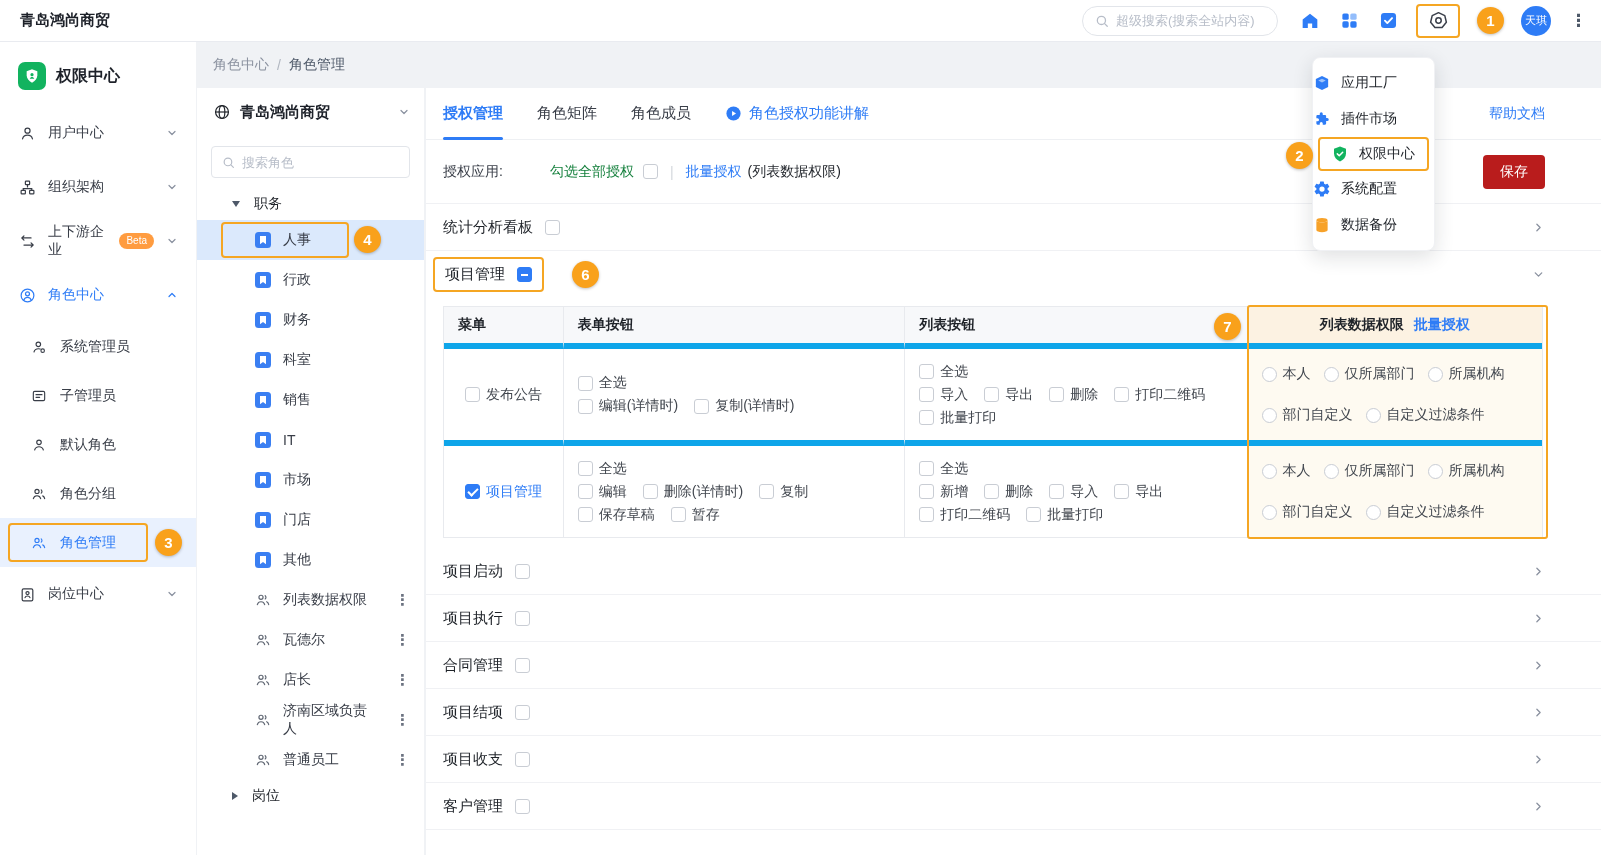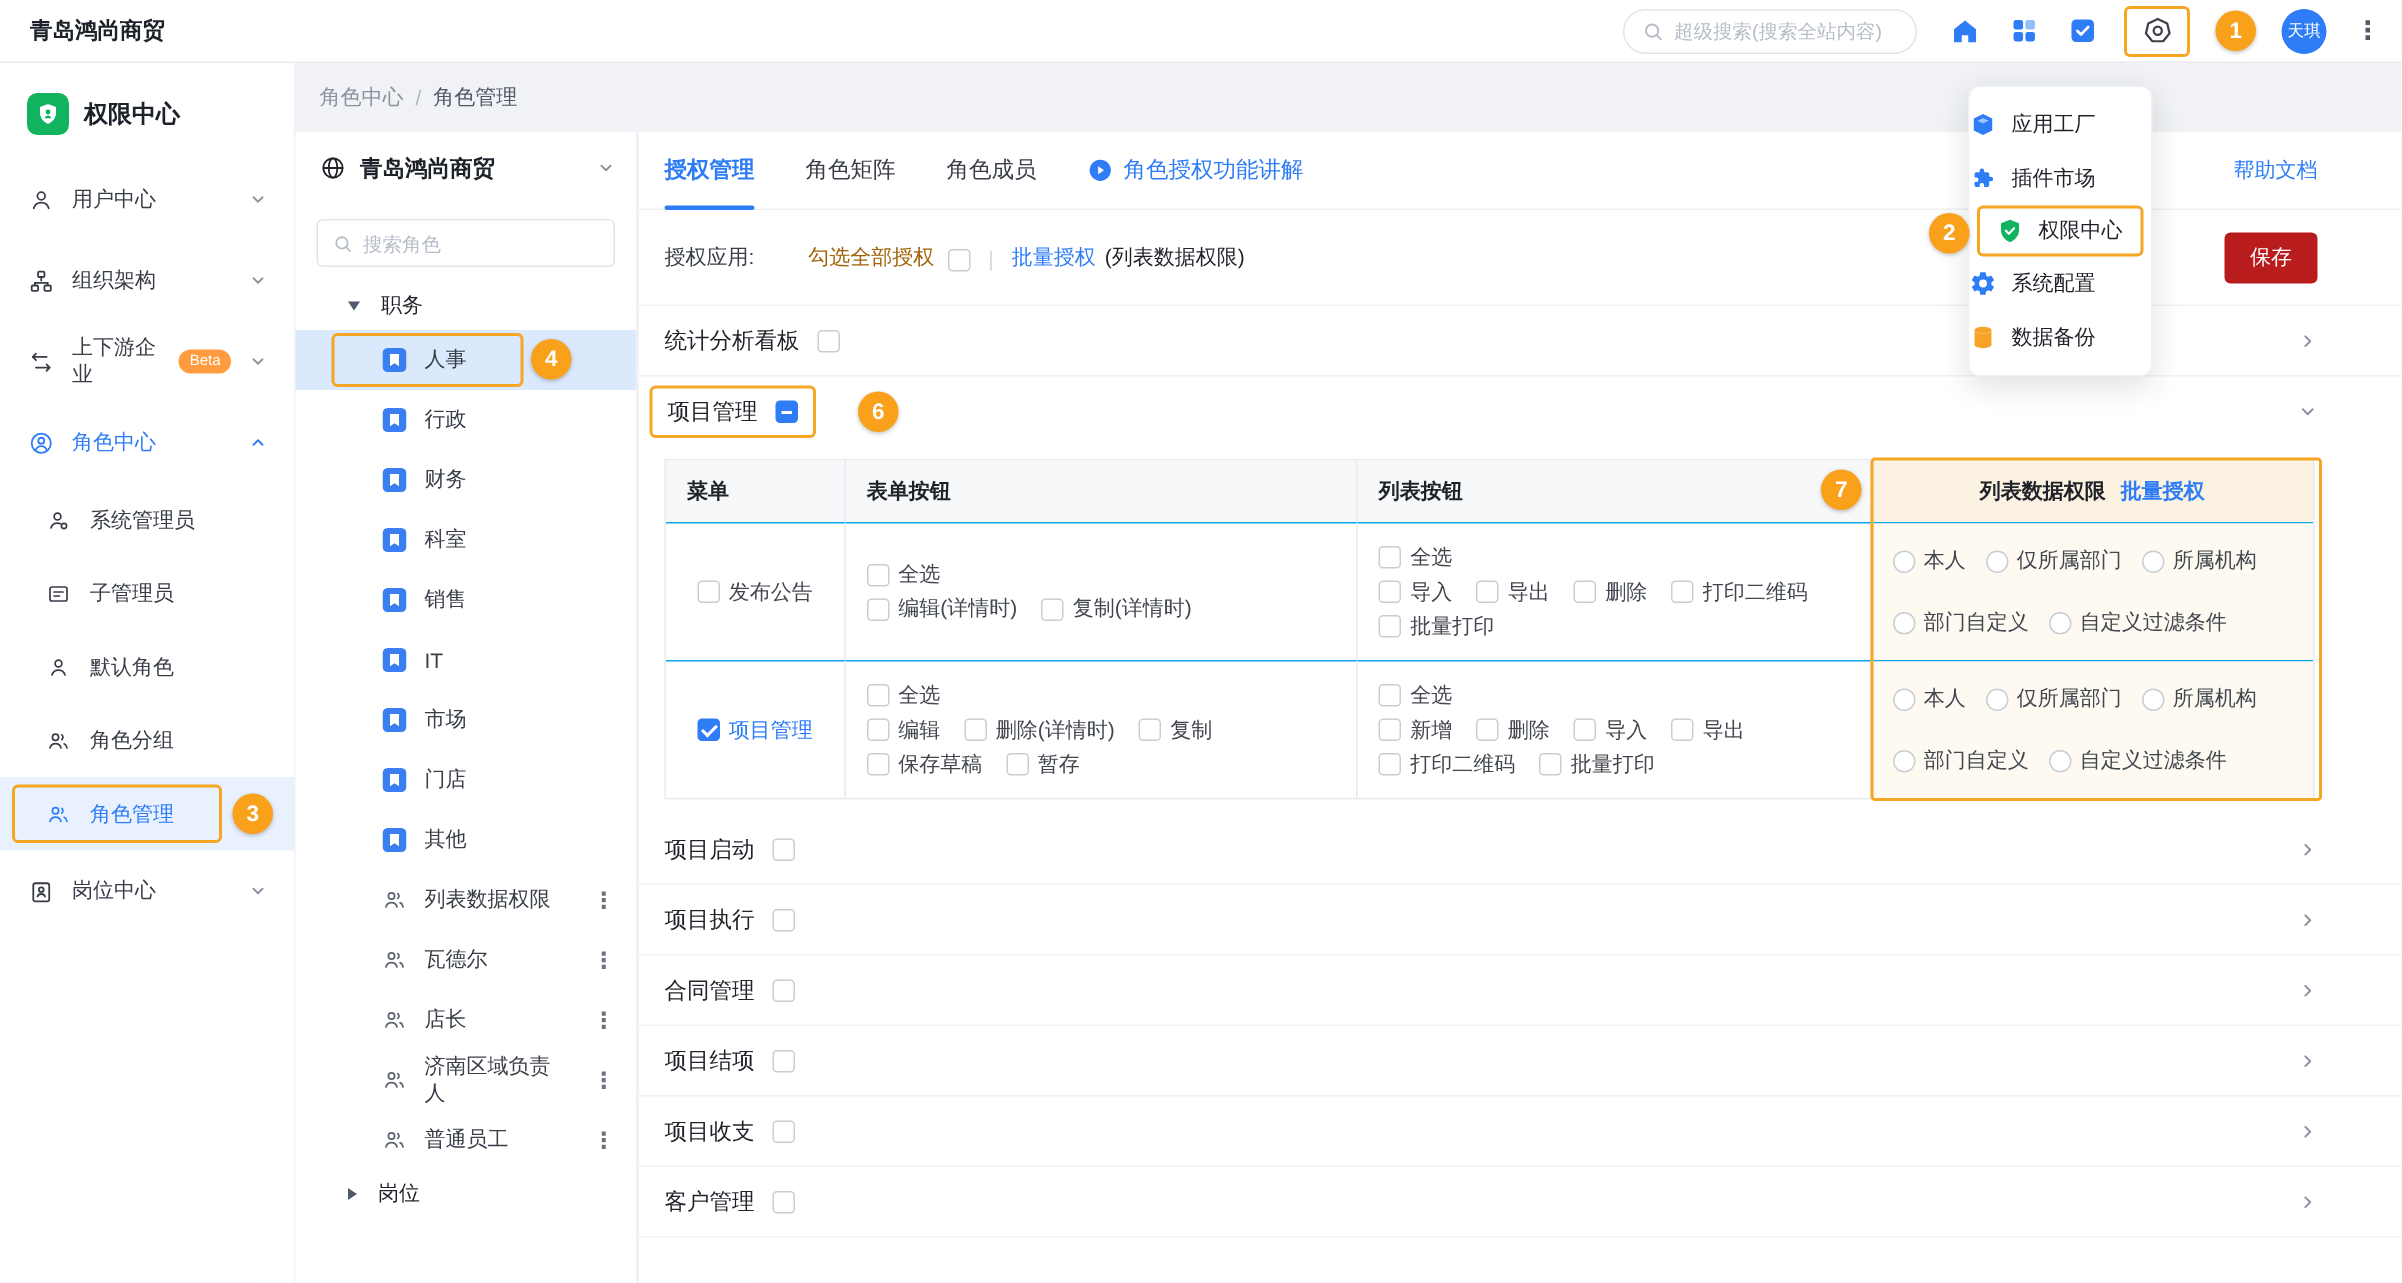--- a/index.html
+++ b/index.html
@@ -75,26 +75,26 @@
   
   .main-panel { position:absolute; top:88px; left:426px; right:0; bottom:0; background:#fff; }
   .tabs-row { height:52px; border-bottom:1px solid #eef0f3; display:flex; align-items:center; padding:0 56px 0 17px; gap:34px; }
   .tab { font-size:15px; color:#383d47; height:52px; display:flex; align-items:center; position:relative; }
   .tab.active { color:#2e7cf6; font-weight:bold; }
   .tab.active::after { content:""; position:absolute; bottom:0; left:0; right:0; height:3px; background:#2e7cf6; border-radius:2px; }
   .video-link { display:flex; align-items:center; gap:7px; color:#2e7cf6; font-size:15px; }
   .help-link { margin-left:auto; color:#2e7cf6; font-size:14px; }
 
   .controls-row { height:64px; display:flex; align-items:center; padding:0 56px 0 17px; border-bottom:1px solid #f0f1f4; position:relative; }
-  .ctl-label { color:#383d47; margin-right:12px; }
+  .ctl-label { color:#383d47; margin-right:23px; }
   .sel-wrap { position:relative; border:2px solid #f5a623; border-radius:5px; }
   .select-box { width:196px; height:34px; border:1px solid #dfe2e8; border-radius:4px; background:#fff;
     display:flex; align-items:center; justify-content:space-between; padding:0 9px 0 12px; font-size:14px; color:#1f2329; }
   .badge5 { position:absolute; right:-14px; top:50%; transform:translateY(-50%); }
-  .check-all { display:flex; align-items:flex-end; gap:9px; margin-left:24px; color:#a16207; }
+  .check-all { display:flex; align-items:center; gap:9px; margin-left:24px; color:#15803d; }
   .v-div { color:#d4d7dd; margin:0 12px; }
   .link-blue { color:#2e7cf6; }
   .batch-note { color:#1f2329; margin-left:6px; }
   .save-btn { position:absolute; right:56px; top:50%; transform:translateY(-50%); height:34px; padding:0 17px;
     background:#b91c1c; color:#fff; border:none; border-radius:4px; font-size:14px; font-family:inherit; }
 
   .section-row { height:47px; display:flex; align-items:center; gap:12px; padding:0 56px 0 17px;
     border-bottom:1px solid #f0f1f4; font-size:15px; color:#1f2329; position:relative; }
   .section-row.no-border { border-bottom:none; }
   .box6 { display:inline-flex; align-items:center; gap:12px; border:2px solid #f5a623; border-radius:4px; padding:6px 10px; margin-left:-10px; }
@@ -105,21 +105,21 @@
   .cb.checked { background:#2e7cf6; border-color:#2e7cf6; }
   .cb.checked::after { content:""; position:absolute; left:4px; top:1px; width:4px; height:8px;
     border:solid #fff; border-width:0 2px 2px 0; transform:rotate(45deg); }
   .cb.indet { background:#2e7cf6; border-color:#2e7cf6; }
   .cb.indet::after { content:""; position:absolute; left:3px; top:6px; width:7px; height:2px; background:#fff; }
   .radio { width:15px; height:15px; border:1px solid #c9cdd4; border-radius:50%; background:#fff; flex:none; display:inline-block; }
 
   
   .perm-table { margin:8px 0 10px 17px; width:1100px; border:1px solid #e8eaee; position:relative; font-size:14px; }
   .pt-row { display:flex; }
-  .pt-cell { border-right:1px solid #e8eaee; border-bottom:1px solid #0ea5e9; padding:11px 14px;
+  .pt-cell { border-right:1px solid #e8eaee; border-bottom:6px solid #0ea5e9; padding:11px 14px;
     display:flex; flex-direction:column; justify-content:center; }
   .pt-cell:last-child { border-right:none; }
   .pt-body:last-of-type .pt-cell { border-bottom:none; }
   .col-menu { width:120px; } .col-form { width:342px; } .col-list { width:343px; } .col-perm { width:295px; }
   .pt-head .pt-cell { background:#f7f8fa; font-weight:bold; color:#1f2329; height:42px; justify-content:center; }
   .pt-head .col-perm { background:#fcf2e2; flex-direction:row; align-items:center; gap:10px; }
   .pt-head .perm-link { color:#2e7cf6; font-weight:bold; }
   .pt-body { min-height:91px; }
   .pt-body .col-menu { flex-direction:row; align-items:center; }
   .pt-body .col-perm { background:#fefaf1; gap:18px; }

